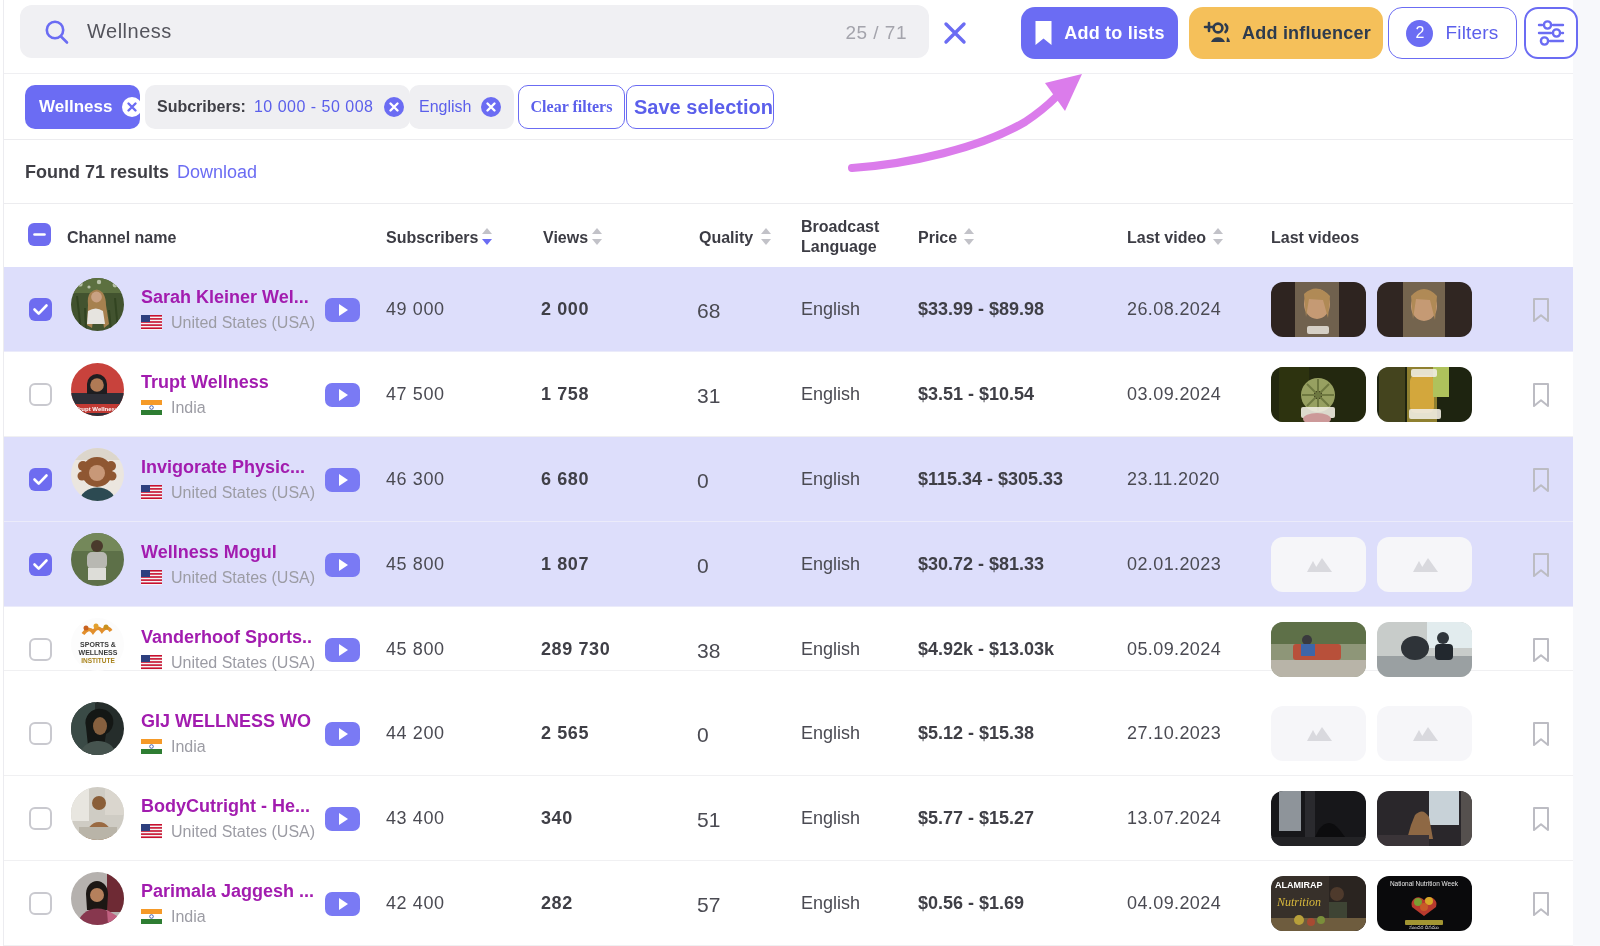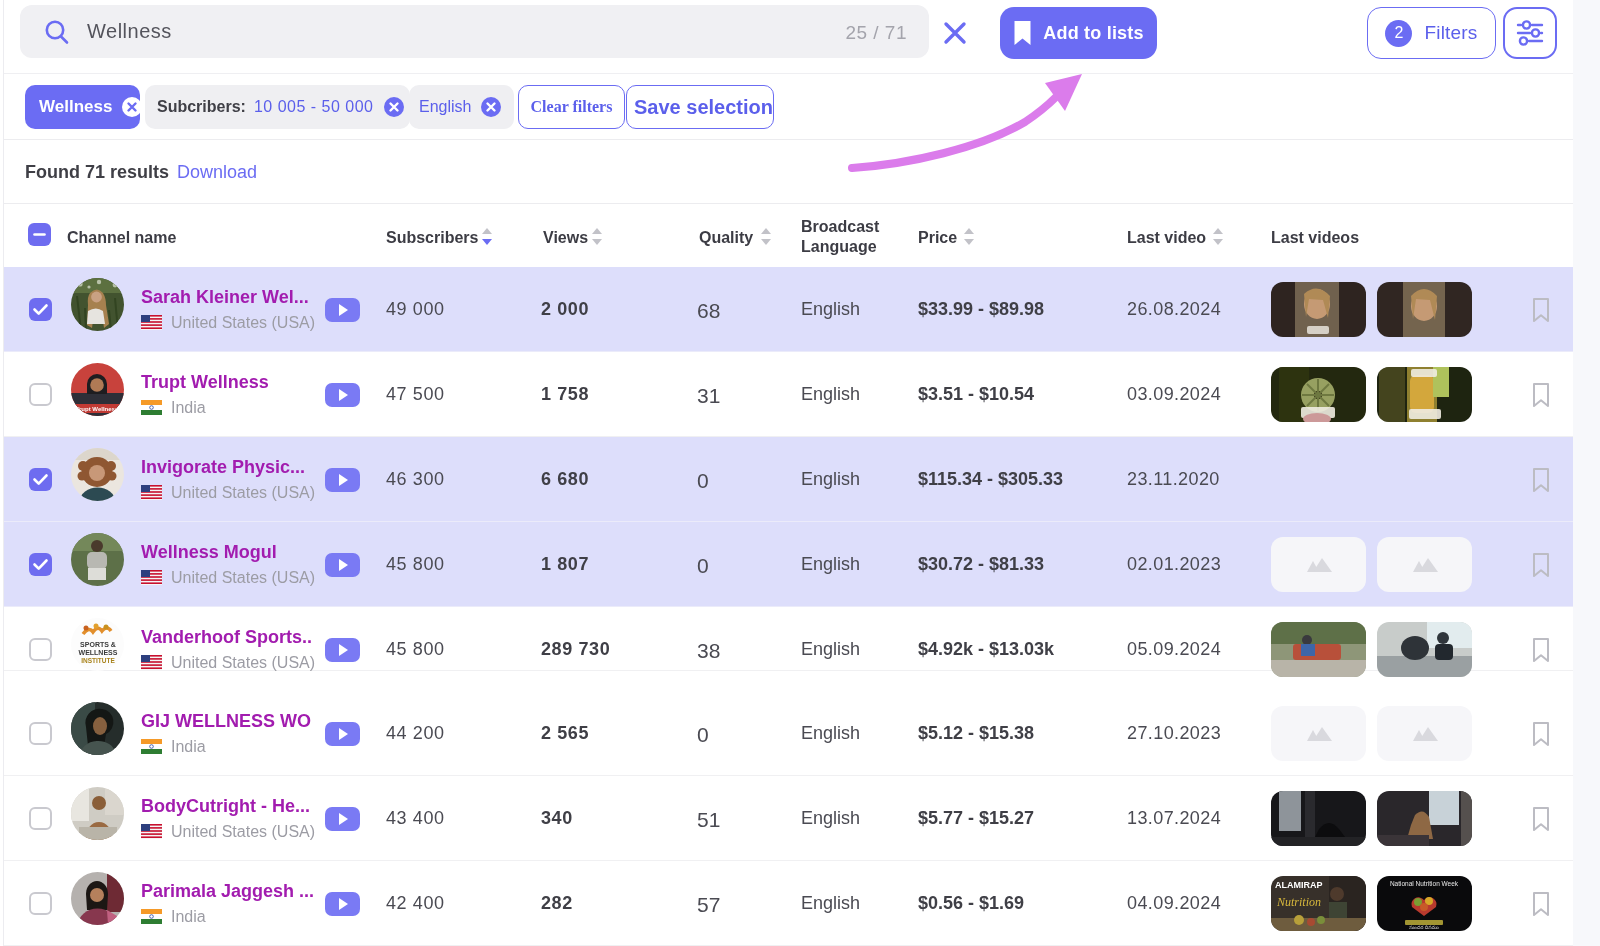--- a/index.html
+++ b/index.html
@@ -9,21 +9,21 @@
 .abs { position:absolute; }
 .right-strip { left:1573px; top:0; width:27px; height:946px; background:#F7F8FB; }
 .left-line { left:3px; top:0; width:1px; height:946px; background:#ECECF0; }
 
 
 .topbar { left:4px; top:0; width:1569px; height:74px; background:#fff; border-bottom:1px solid #EFEFF2; }
 .search { position:absolute; left:16px; top:5px; width:909px; height:53px; background:#F0F0F3; border-radius:12px; }
 .search-text { position:absolute; left:67px; top:15px; font-size:20px; color:#54545C; letter-spacing:.5px; }
 .search-count { position:absolute; right:22px; top:17px; font-size:19px; color:#A4A4AC; letter-spacing:.5px; }
 .xclose { position:absolute; left:936px; top:18px; width:30px; height:30px; }
-.btn { position:absolute; top:7px; height:52px; border-radius:14px; display:flex; align-items:center; justify-content:center; font-size:18px; font-weight:bold; letter-spacing:.2px; }
+.btn { position:absolute; top:7px; height:52px; border-radius:14px; display:flex; align-items:center; justify-content:center; font-size:18px; font-weight:bold; letter-spacing:.2px;margin-left:21px; }
 .btn-lists { left:996px; width:157px; background:#6B6CF3; color:#fff; }
 .btn-inf { left:1164px; width:194px; background:#F5C05A; color:#2E3B4E; }
 .btn-filters { left:1363px; width:129px; background:#fff; border:1.5px solid #6B6CF3; color:#5B5FEB; font-weight:normal; font-size:19px;}
 .badge2 { width:27px; height:27px; border-radius:50%; background:#6B6CF3; color:#fff; font-size:16px; display:flex; align-items:center; justify-content:center; margin-right:12px; font-weight:normal;}
 .btn-icon { left:1499px; width:54px; background:#fff; border:2px solid #6B6CF3; }
 
 
 .chipbar { left:4px; top:75px; width:1569px; height:65px; background:#fff; border-bottom:1px solid #ECECEF; }
 .chip { position:absolute; top:10px; height:44px; border-radius:10px; display:flex; align-items:center; font-size:17px; white-space:nowrap; }
 .chip-x { width:20px; height:20px; border-radius:50%; margin-left:10px; position:relative; flex:0 0 auto;}
@@ -77,20 +77,30 @@
   </div>
   <svg class="xclose" viewBox="0 0 30 30">
     <path d="M6 6 L24 24 M24 6 L6 24" stroke="#6B6CF3" stroke-width="3.4" stroke-linecap="round"></path>
   </svg>
   <div class="btn btn-lists">
     <svg width="19" height="25" viewBox="0 0 19 25" style="margin-right:11px">
           <path d="M1.5 0 h16 v24 l-8,-6.5 L1.5 24 z" fill="#fff"></path>
         </svg>
     Add to lists
   </div>
+  <div class="btn btn-inf">
+    <svg width="30" height="24" viewBox="0 0 30 24" style="margin-right:11px">
+      <path d="M4 6 h8 M8 2 v8" stroke="#2E3B4E" stroke-width="2.6" stroke-linecap="round"></path>
+      <circle cx="17" cy="7" r="4.4" fill="none" stroke="#2E3B4E" stroke-width="2.6"></circle>
+      <path d="M10 21 a7.5 7.5 0 0 1 14 0 z" fill="#2E3B4E"></path>
+      <path d="M24.5 3.5 a5 5 0 0 1 0 7.5" stroke="#2E3B4E" stroke-width="2.6" fill="none" stroke-linecap="round"></path>
+      <path d="M26 16 a6 6 0 0 1 3 5 l-3.5 0 z" fill="#2E3B4E"></path>
+    </svg>
+    Add influencer
+  </div>
   <div class="btn btn-filters"><span class="badge2">2</span>Filters</div>
   <div class="btn btn-icon">
     <svg width="32" height="32" viewBox="0 0 32 32">
       <g stroke="#6B6CF3" stroke-width="2.4" stroke-linecap="round" fill="none">
         <line x1="4" y1="8" x2="7" y2="8"></line>
             <circle cx="12.5" cy="8" r="3.6"></circle>
             <line x1="18" y1="8" x2="28" y2="8"></line>
         <line x1="4" y1="16" x2="16" y2="16"></line>
             <circle cx="21.5" cy="16" r="3.6"></circle>
             <line x1="27" y1="16" x2="28" y2="16"></line>
@@ -107,21 +117,21 @@
 <div class="abs chipbar">
   <div class="chip c1">Wellness
     <span class="chip-x" style="background:#fff">
           <svg width="20" height="20" viewBox="0 0 20 20" style="position:absolute;left:0;top:0">
             <path d="M6.5 6.5 L13.5 13.5 M13.5 6.5 L6.5 13.5" stroke="#6B6CF3" stroke-width="2.4" stroke-linecap="round"></path>
           </svg>
         </span>
   </div>
   <div class="chip c2">
         <span>Subcribers:</span>
-        <span style="color:#5B5FEB;font-weight:normal;margin-left:8px;letter-spacing:.5px">10 005 - 50 000</span>
+        <span style="color:#5B5FEB;font-weight:normal;margin-left:8px;letter-spacing:.5px">10 000 - 50 008</span>
     <span class="chip-x" style="background:#6B6CF3">
           <svg width="20" height="20" viewBox="0 0 20 20" style="position:absolute;left:0;top:0">
             <path d="M6.5 6.5 L13.5 13.5 M13.5 6.5 L6.5 13.5" stroke="#fff" stroke-width="2.4" stroke-linecap="round"></path>
           </svg>
         </span>
   </div>
   <div class="chip c3">English
     <span class="chip-x" style="background:#6B6CF3">
           <svg width="20" height="20" viewBox="0 0 20 20" style="position:absolute;left:0;top:0">
             <path d="M6.5 6.5 L13.5 13.5 M13.5 6.5 L6.5 13.5" stroke="#fff" stroke-width="2.4" stroke-linecap="round"></path>

